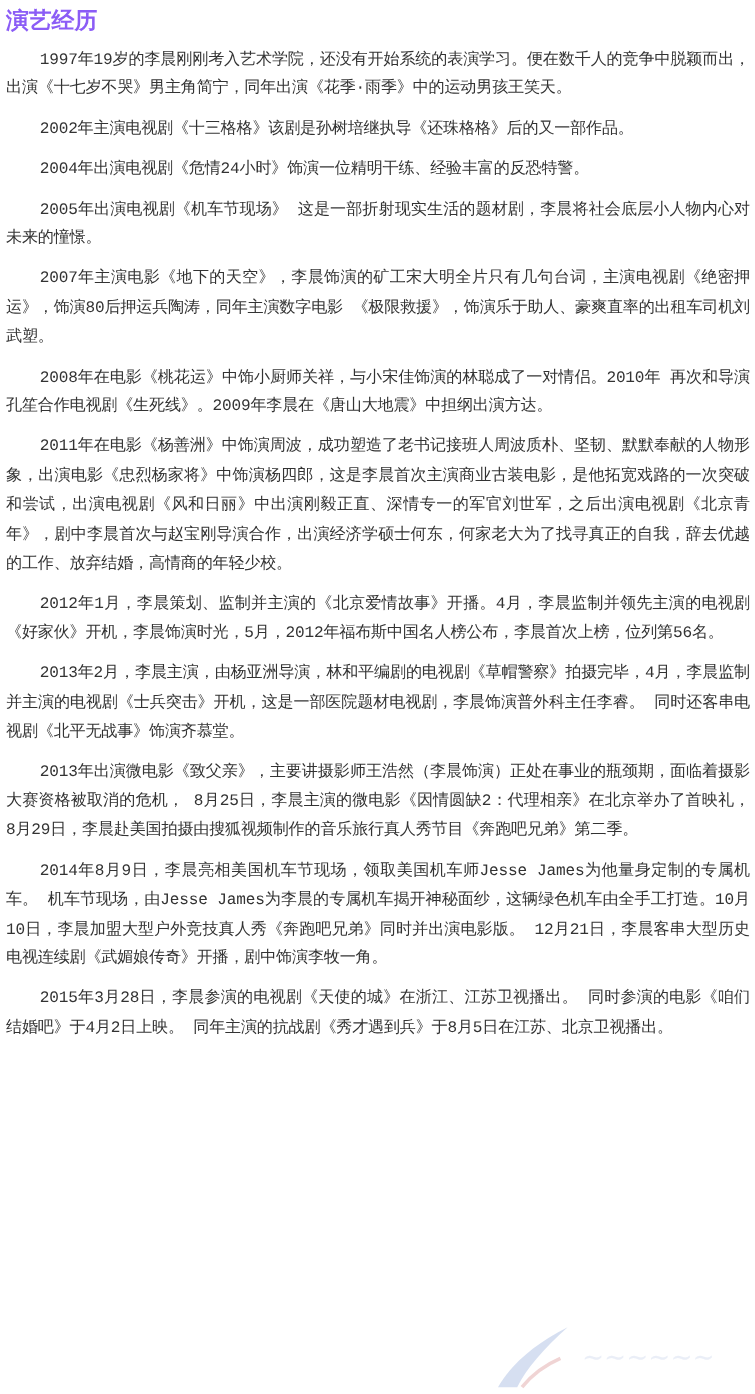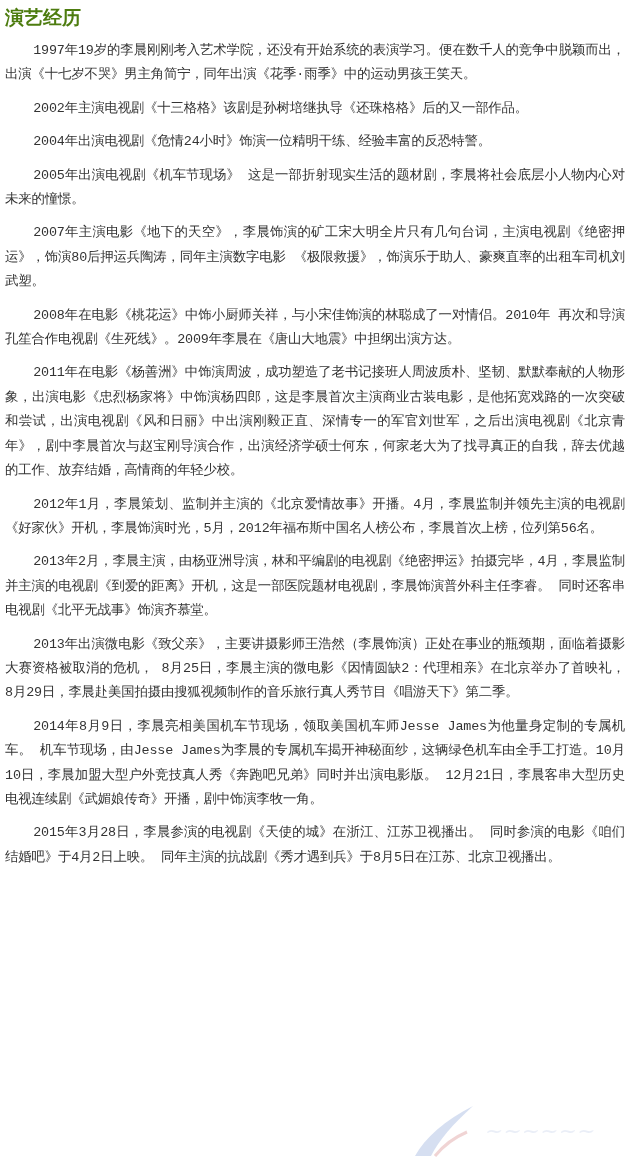--- a/index.html
+++ b/index.html
@@ -14,21 +14,21 @@
     position: relative;
     font-family: "DejaVu Sans", "Liberation Sans", sans-serif;
     color: #333333;
   }
   .article {
     padding: 0 4px 0 5px;
   }
   .section-title {
     font-size: 19px;
     font-weight: bold;
-    color: #4d7c0f;
+    color: #8b5cf6;
     margin: 0;
     padding-top: 4px;
     height: 30px;
     line-height: 26px;
     letter-spacing: 0px;
   }
   .para {
     font-size: 13.4px;
     line-height: 24.4px;
     text-indent: 2.1em;
@@ -54,22 +54,22 @@
   <h2 class="section-title">演艺经历</h2>
 
   <p class="para">1997年19岁的李晨刚刚考入艺术学院，还没有开始系统的表演学习。便在数千人的竞争中脱颖而出，出演《十七岁不哭》男主角简宁，同年出演《花季·雨季》中的运动男孩王笑天。</p>
   <p class="para">2002年主演电视剧《十三格格》该剧是孙树培继执导《还珠格格》后的又一部作品。</p>
   <p class="para">2004年出演电视剧《危情24小时》饰演一位精明干练、经验丰富的反恐特警。</p>
   <p class="para">2005年出演电视剧《机车节现场》 这是一部折射现实生活的题材剧，李晨将社会底层小人物内心对未来的憧憬。</p>
   <p class="para">2007年主演电影《地下的天空》，李晨饰演的矿工宋大明全片只有几句台词，主演电视剧《绝密押运》，饰演80后押运兵陶涛，同年主演数字电影 《极限救援》，饰演乐于助人、豪爽直率的出租车司机刘武塑。</p>
   <p class="para">2008年在电影《桃花运》中饰小厨师关祥，与小宋佳饰演的林聪成了一对情侣。2010年 再次和导演孔笙合作电视剧《生死线》。2009年李晨在《唐山大地震》中担纲出演方达。</p>
   <p class="para">2011年在电影《杨善洲》中饰演周波，成功塑造了老书记接班人周波质朴、坚韧、默默奉献的人物形象，出演电影《忠烈杨家将》中饰演杨四郎，这是李晨首次主演商业古装电影，是他拓宽戏路的一次突破和尝试，出演电视剧《风和日丽》中出演刚毅正直、深情专一的军官刘世军，之后出演电视剧《北京青年》，剧中李晨首次与赵宝刚导演合作，出演经济学硕士何东，何家老大为了找寻真正的自我，辞去优越的工作、放弃结婚，高情商的年轻少校。</p>
   <p class="para">2012年1月，李晨策划、监制并主演的《北京爱情故事》开播。4月，李晨监制并领先主演的电视剧《好家伙》开机，李晨饰演时光，5月，2012年福布斯中国名人榜公布，李晨首次上榜，位列第56名。</p>
-  <p class="para">2013年2月，李晨主演，由杨亚洲导演，林和平编剧的电视剧《绝密押运》拍摄完毕，4月，李晨监制并主演的电视剧《到爱的距离》开机，这是一部医院题材电视剧，李晨饰演普外科主任李睿。 同时还客串电视剧《北平无战事》饰演齐慕堂。</p>
-  <p class="para">2013年出演微电影《致父亲》，主要讲摄影师王浩然（李晨饰演）正处在事业的瓶颈期，面临着摄影大赛资格被取消的危机， 8月25日，李晨主演的微电影《因情圆缺2：代理相亲》在北京举办了首映礼， 8月29日，李晨赴美国拍摄由搜狐视频制作的音乐旅行真人秀节目《唱游天下》第二季。</p>
+  <p class="para">2013年2月，李晨主演，由杨亚洲导演，林和平编剧的电视剧《草帽警察》拍摄完毕，4月，李晨监制并主演的电视剧《士兵突击》开机，这是一部医院题材电视剧，李晨饰演普外科主任李睿。 同时还客串电视剧《北平无战事》饰演齐慕堂。</p>
+  <p class="para">2013年出演微电影《致父亲》，主要讲摄影师王浩然（李晨饰演）正处在事业的瓶颈期，面临着摄影大赛资格被取消的危机， 8月25日，李晨主演的微电影《因情圆缺2：代理相亲》在北京举办了首映礼， 8月29日，李晨赴美国拍摄由搜狐视频制作的音乐旅行真人秀节目《奔跑吧兄弟》第二季。</p>
   <p class="para">2014年8月9日，李晨亮相美国机车节现场，领取美国机车师Jesse James为他量身定制的专属机车。 机车节现场，由Jesse James为李晨的专属机车揭开神秘面纱，这辆绿色机车由全手工打造。10月10日，李晨加盟大型户外竞技真人秀《奔跑吧兄弟》同时并出演电影版。 12月21日，李晨客串大型历史电视连续剧《武媚娘传奇》开播，剧中饰演李牧一角。</p>
   <p class="para">2015年3月28日，李晨参演的电视剧《天使的城》在浙江、江苏卫视播出。 同时参演的电影《咱们结婚吧》于4月2日上映。 同年主演的抗战剧《秀才遇到兵》于8月5日在江苏、北京卫视播出。</p>
 </div>
 
 <div class="watermark">
   <svg width="230" height="62" viewBox="0 0 230 62">
     <path d="M20 58 C 30 40, 50 22, 78 8 C 58 26, 44 42, 36 58 Z" fill="#c8d4ec" opacity="0.75"></path>
     <path d="M40 58 C 48 48, 58 40, 72 34" stroke="#e6b8b8" stroke-width="3" fill="none" opacity="0.6"></path>
     <text x="90" y="40" font-size="22" fill="#dde4f2" opacity="0.6" font-family="DejaVu Serif, serif" font-style="italic">~~~~~~</text>
   </svg>

